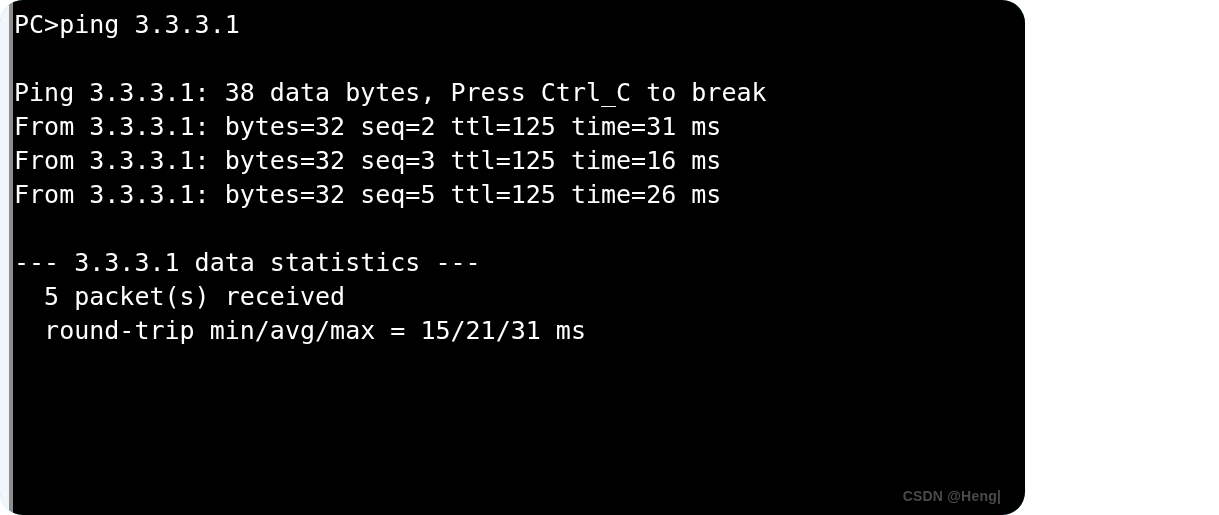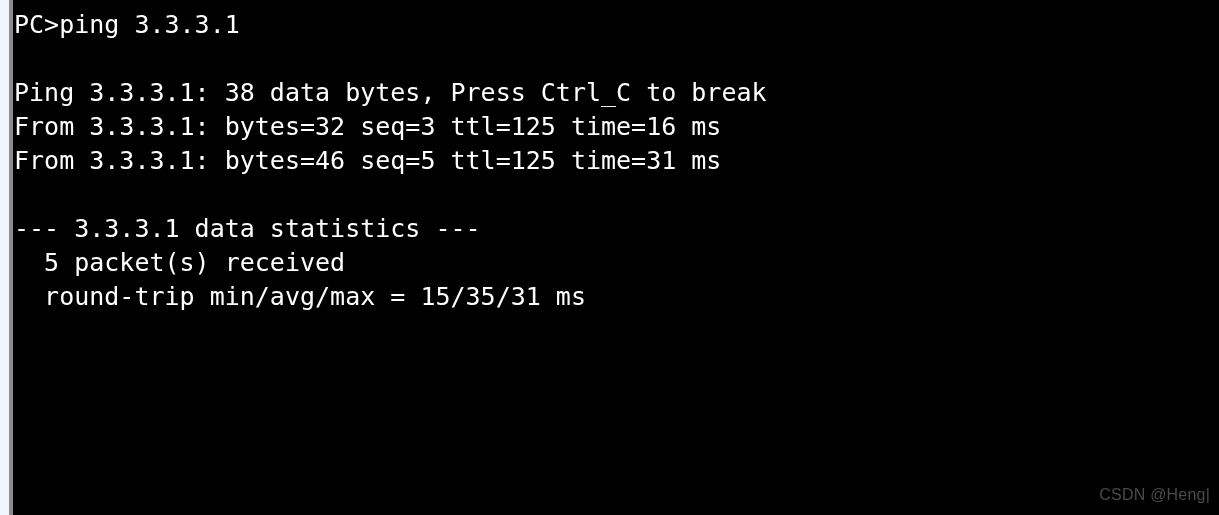--- a/index.html
+++ b/index.html
@@ -2,25 +2,26 @@
 <html><head>
 <meta charset="utf-8">
 <style>
   html, body {
     margin: 0;
     padding: 0;
     background: #ffffff;
   }
   #screen {
     position: relative;
-    width: 1219px;
+    width: 1025px;
     height: 515px;
     overflow: hidden;
     background: #5eead4;
     font-family: "DejaVu Sans Mono", "Liberation Mono", monospace;
+    border-radius: 23px;
   }
   
   #left-strip {
     position: absolute;
     left: 0;
     top: 0;
     width: 9px;
     height: 100%;
     background: #f2f5fc;
   }
@@ -50,44 +51,46 @@
     letter-spacing: 0px;
     white-space: pre;
     padding-left: 1px;
     height: 34px;
   }
   .line.blank {
     height: 34px;
   }
   #watermark {
     position: absolute;
-    right: 9px;
+    right: 24px;
     bottom: 11px;
     color: #4a4a4a;
     font-family: "Liberation Sans", sans-serif;
-    font-size: 16px;
+    font-size: 14px;
     letter-spacing: 0.2px;
     white-space: pre;
+    font-weight: bold;
   }
 </style>
 </head>
 <body>
 
 <div id="screen">
 
   <div id="left-strip"></div>
   <div id="left-divider"></div>
 
   <div id="console">
     <div class="line">PC&gt;ping 3.3.3.1</div>
     <div class="line blank"></div>
     <div class="line">Ping 3.3.3.1: 38 data bytes, Press Ctrl_C to break</div>
+    <div class="line">From 3.3.3.1: bytes=32 seq=2 ttl=125 time=31 ms</div>
     <div class="line">From 3.3.3.1: bytes=32 seq=3 ttl=125 time=16 ms</div>
-    <div class="line">From 3.3.3.1: bytes=46 seq=5 ttl=125 time=31 ms</div>
+    <div class="line">From 3.3.3.1: bytes=32 seq=5 ttl=125 time=26 ms</div>
     <div class="line blank"></div>
     <div class="line">--- 3.3.3.1 data statistics ---</div>
     <div class="line">  5 packet(s) received</div>
-    <div class="line">  round-trip min/avg/max = 15/35/31 ms</div>
+    <div class="line">  round-trip min/avg/max = 15/21/31 ms</div>
   </div>
 
   <div id="watermark">CSDN @Heng|</div>
 
 </div>
 
 </body></html>

